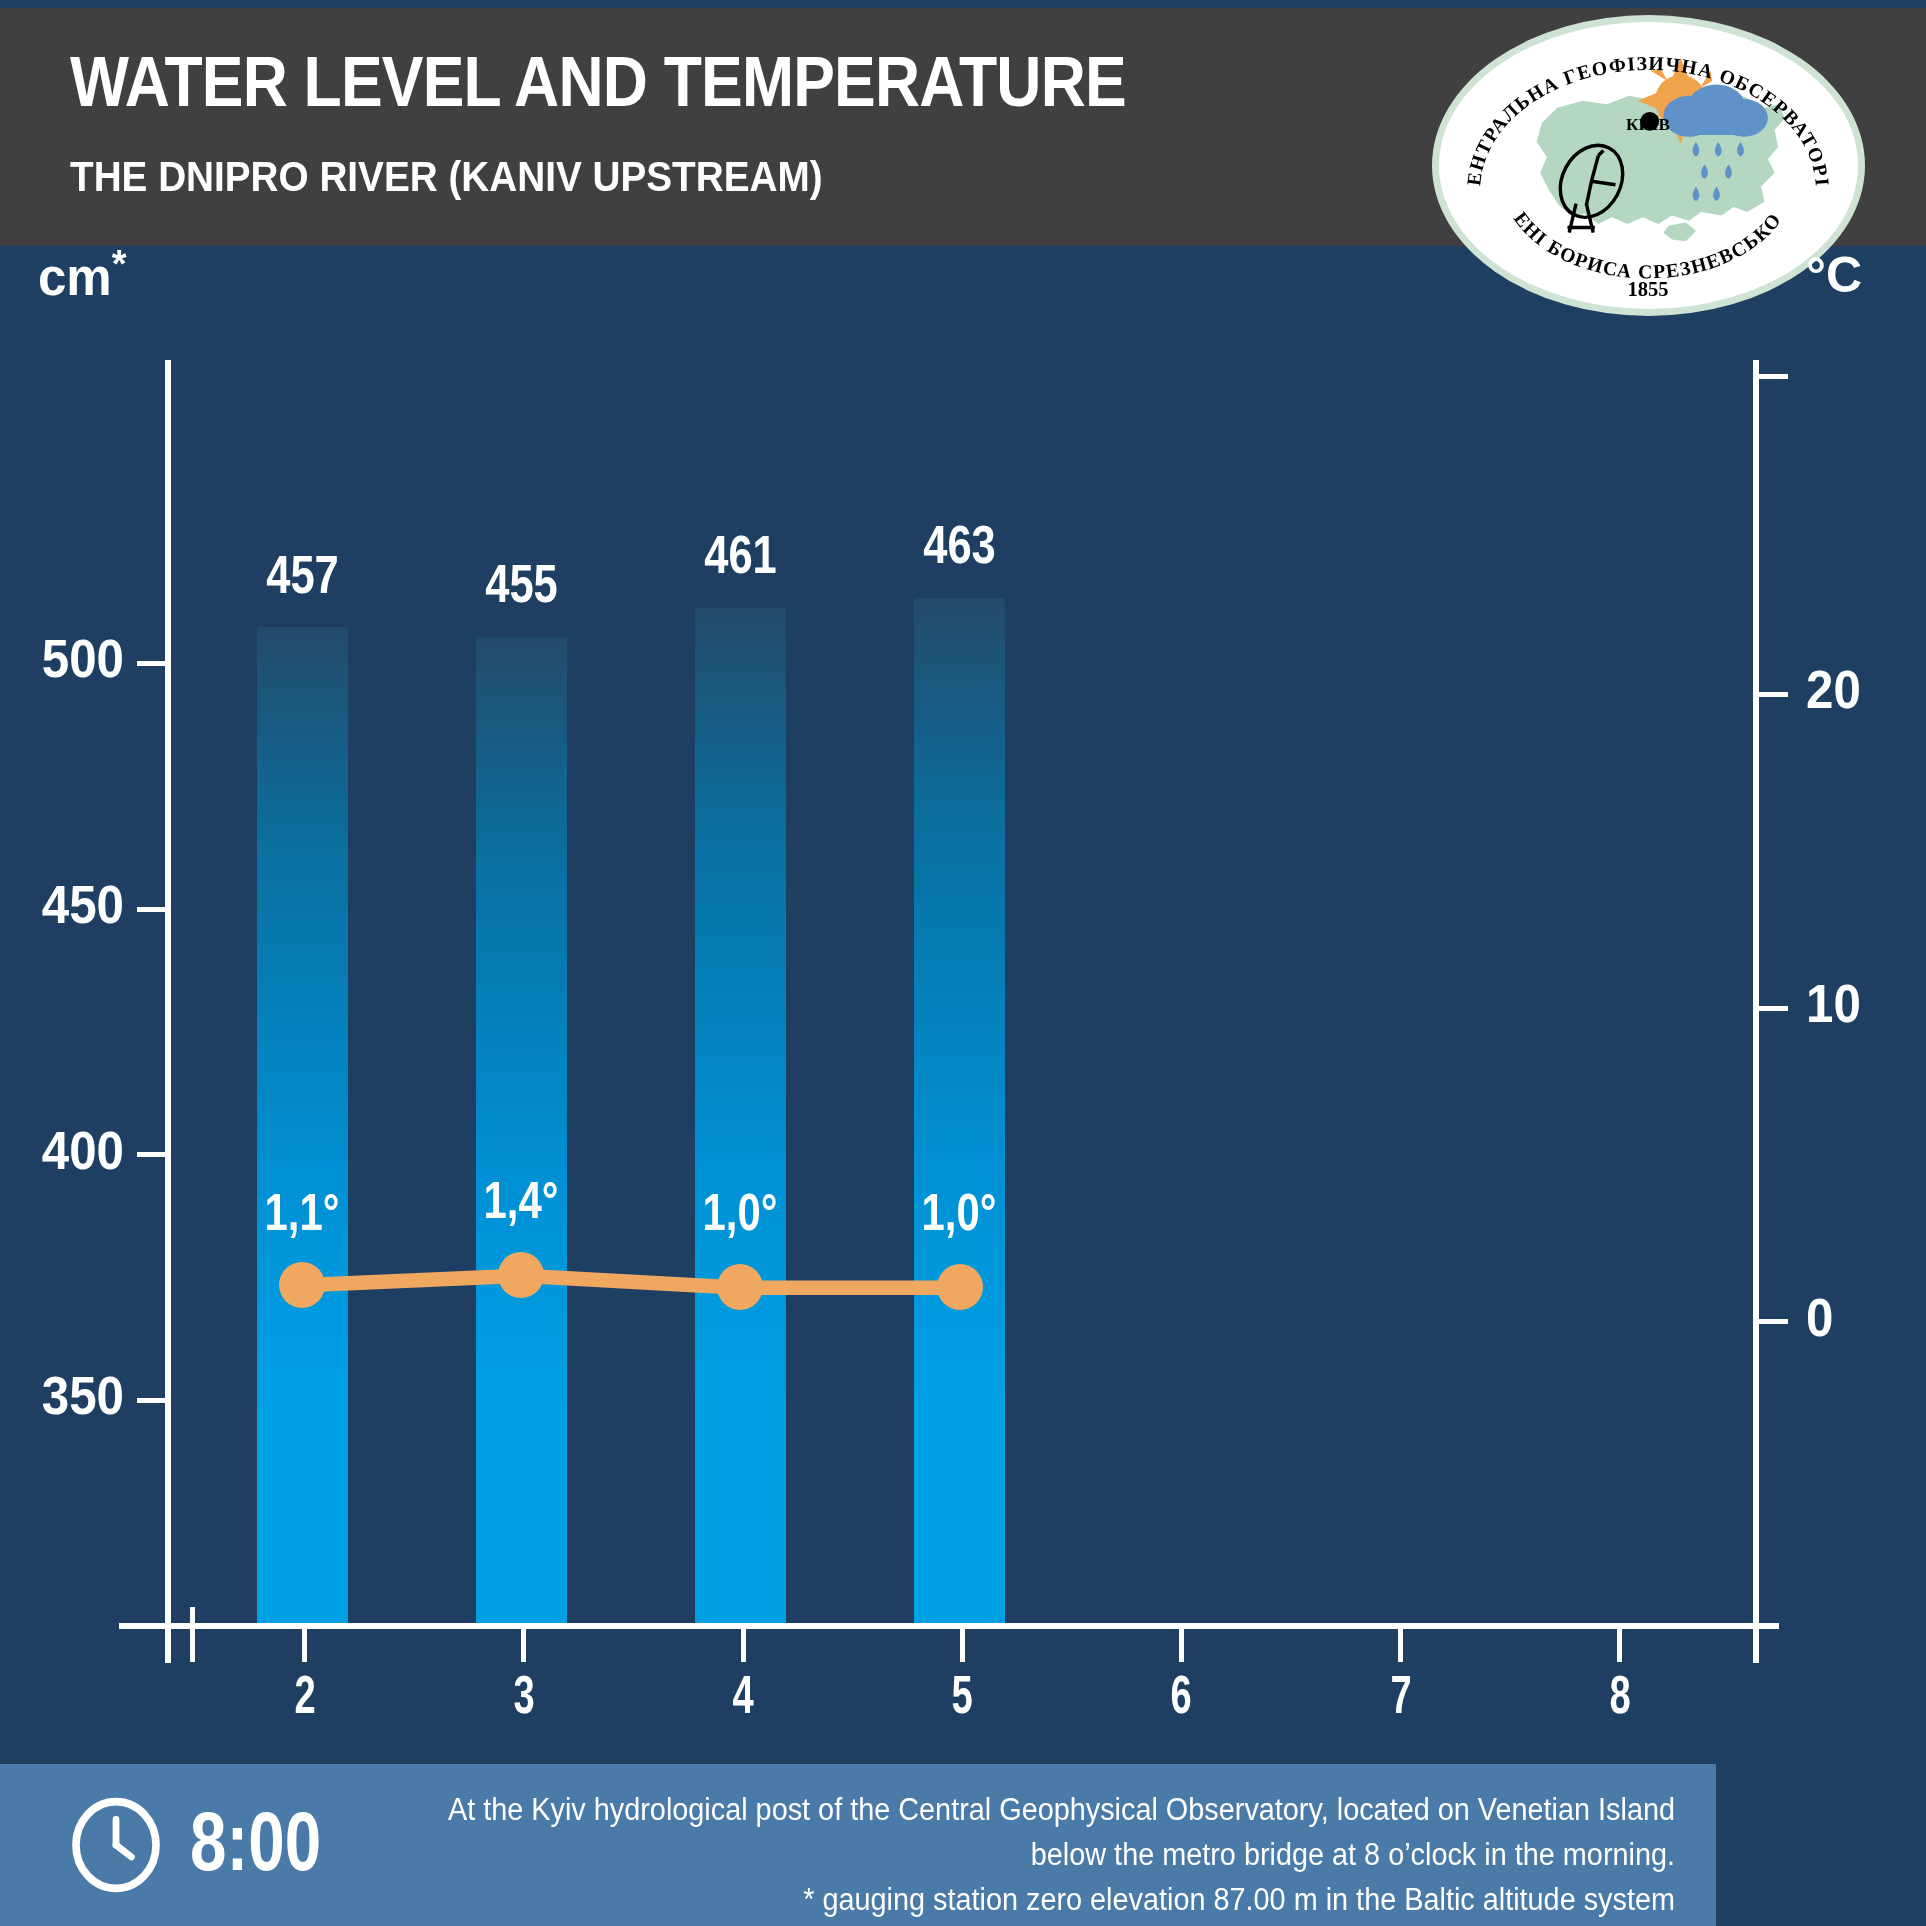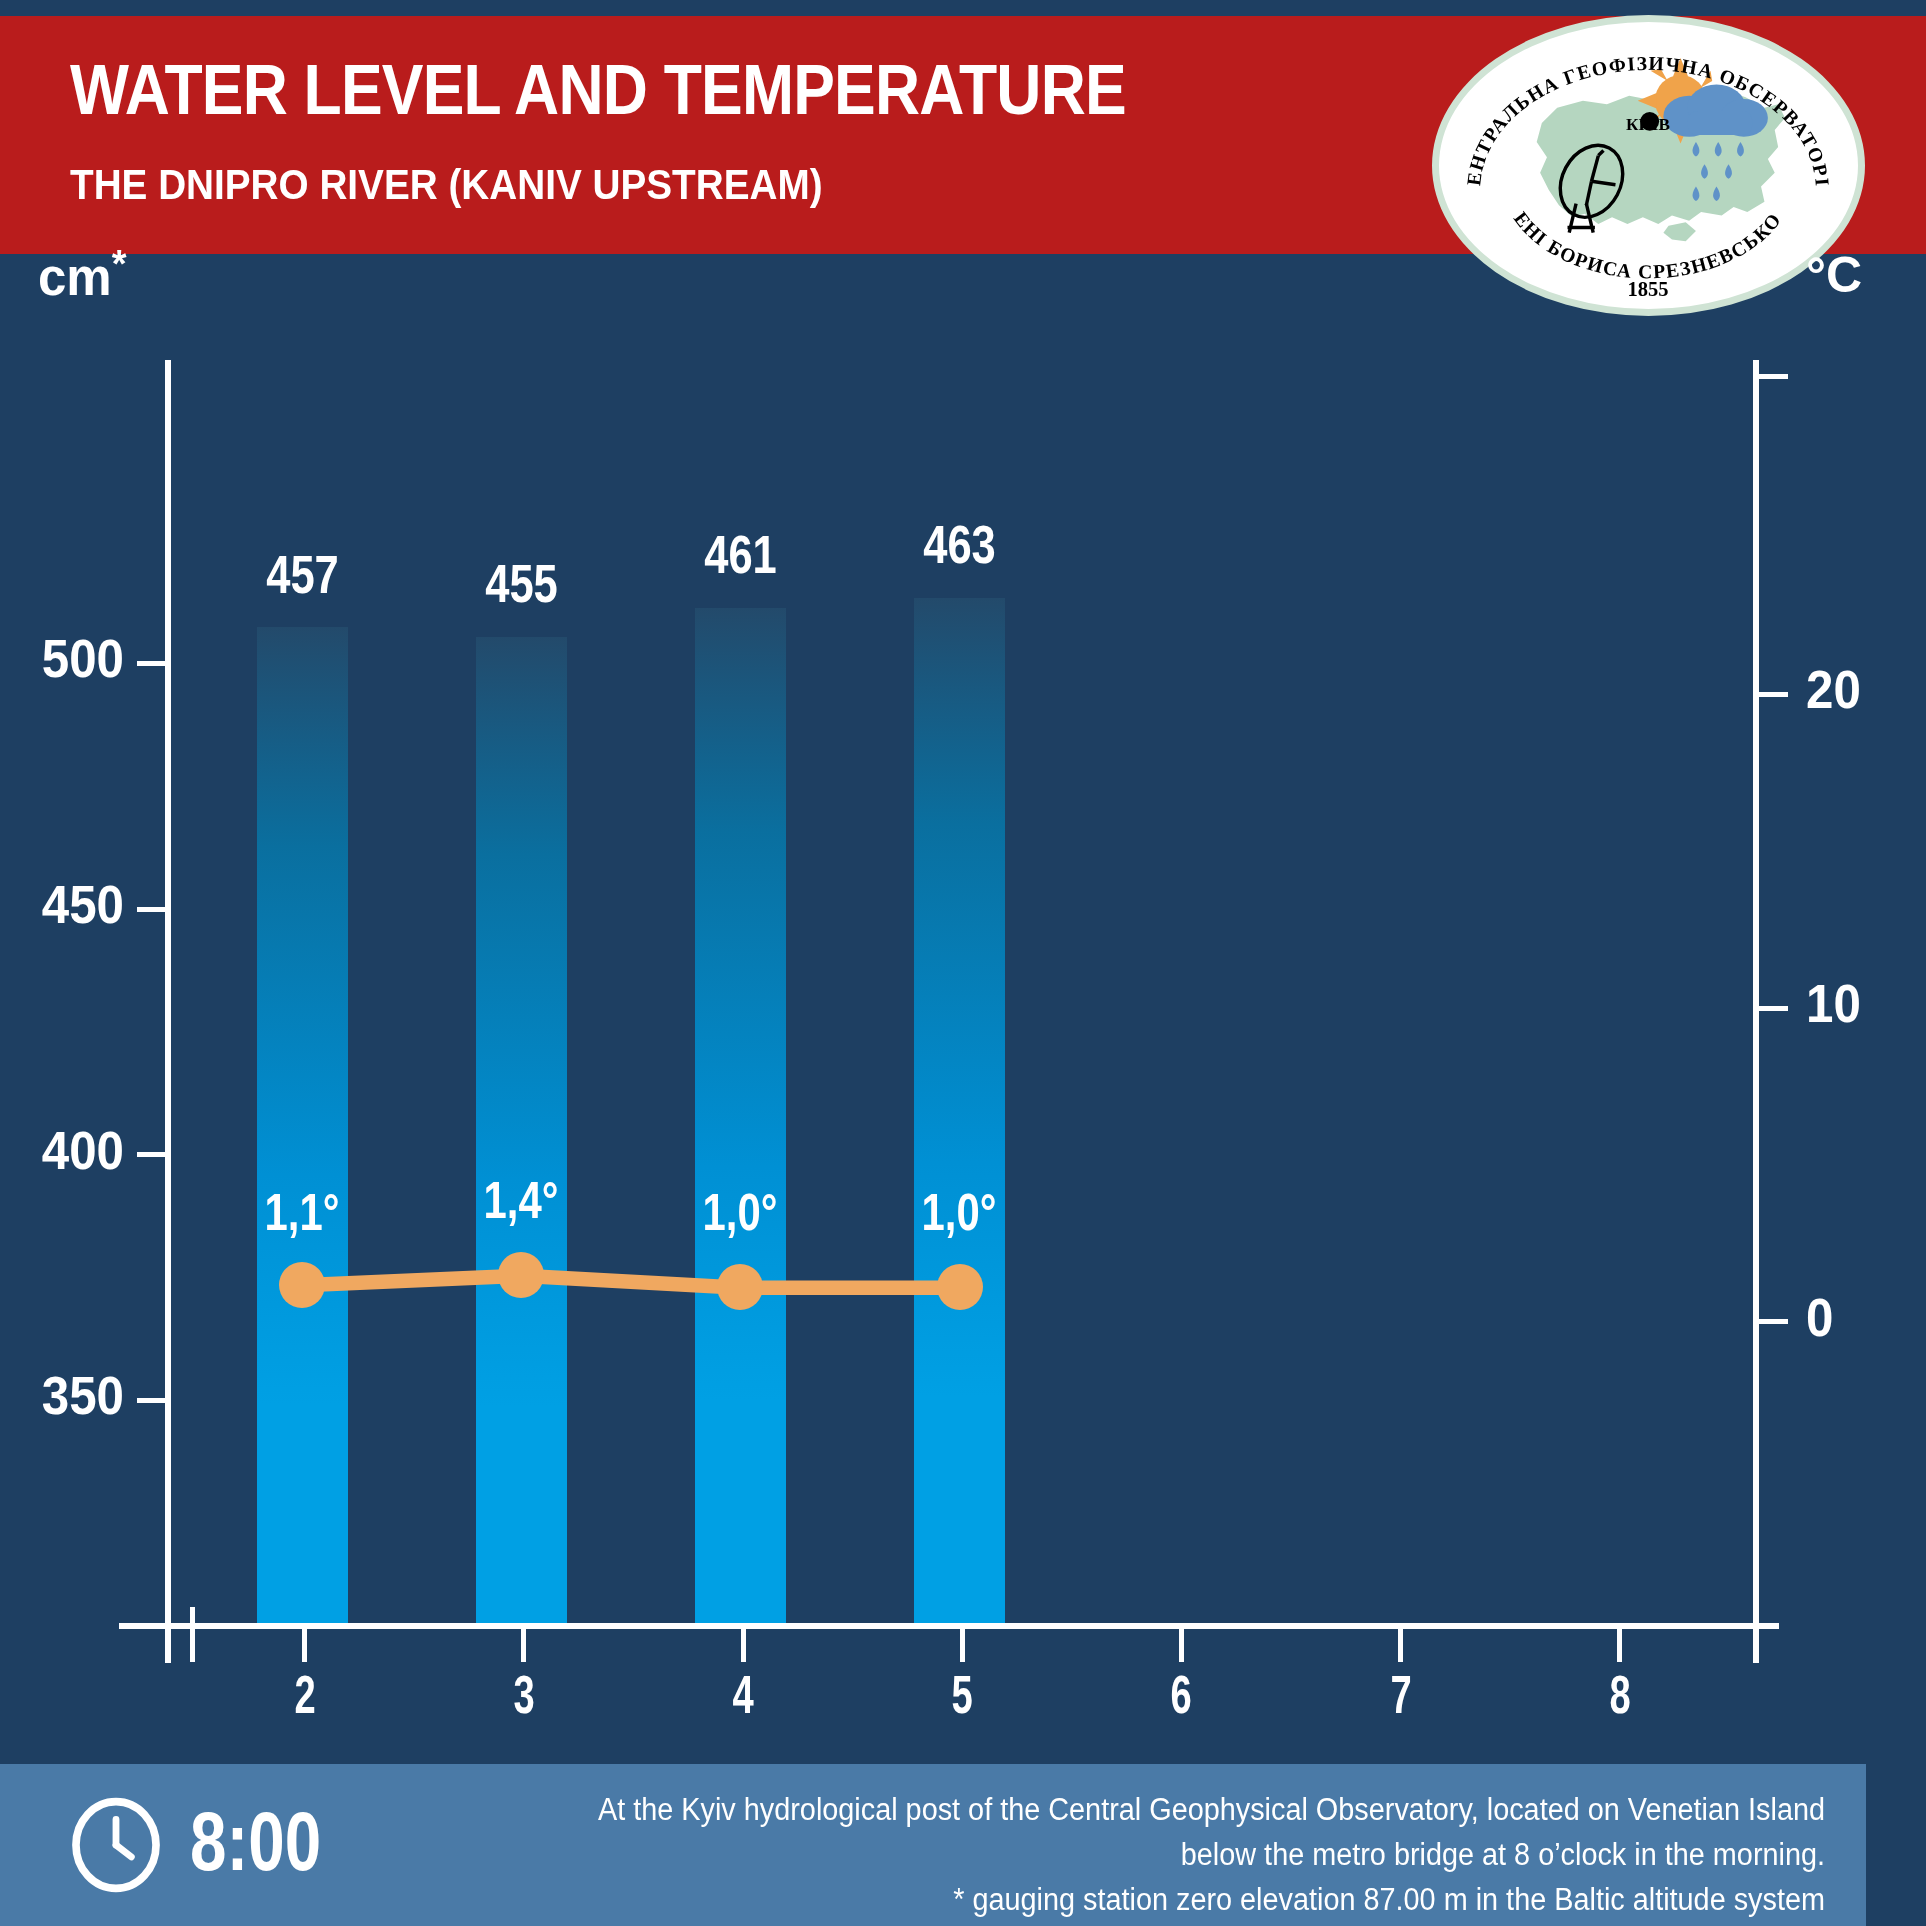--- a/index.html
+++ b/index.html
@@ -6,23 +6,23 @@
   html, body {
     width: 1926px; height: 1926px;
     background: #1e3f62;
     font-family: "Liberation Sans", sans-serif;
     overflow: hidden;
   }
   #root { position: relative; width: 1926px; height: 1926px; }
 
   
   .header {
-    position: absolute; left: 0; top: 16px;
+    position: absolute; left: 0; top: 8px;
     width: 1926px; height: 238px;
-    background: #b91c1c;
+    background: #404040;
   }
   .header-title {
     position: absolute; left: 70px; top: 33px;
     font-size: 71px; font-weight: bold; color: #ffffff;
     letter-spacing: -0.9px;
     transform: scaleX(0.88); transform-origin: left top;
     white-space: nowrap;
   }
   .header-sub {
     position: absolute; left: 70px; top: 144px;
@@ -141,21 +141,21 @@
   }
   .temp-label {
     position: absolute; width: 188px; text-align: center;
     font-size: 51px; font-weight: bold; color: #ffffff;
     transform: scaleX(0.82); transform-origin: center top;
   }
 
   
   .footer {
     position: absolute; left: 0; top: 1764px;
-    width: 1866px; height: 163px;
+    width: 1716px; height: 163px;
     background: #4a7aa7;
   }
   .clock-icon { position: absolute; left: 70px; top: 33px; }
   .clock-time {
     position: absolute; left: 190px; top: 29px;
     font-size: 84px; font-weight: bold; color: #ffffff;
     transform: scaleX(0.78); transform-origin: left top;
     white-space: nowrap;
   }
   .footnotes {

